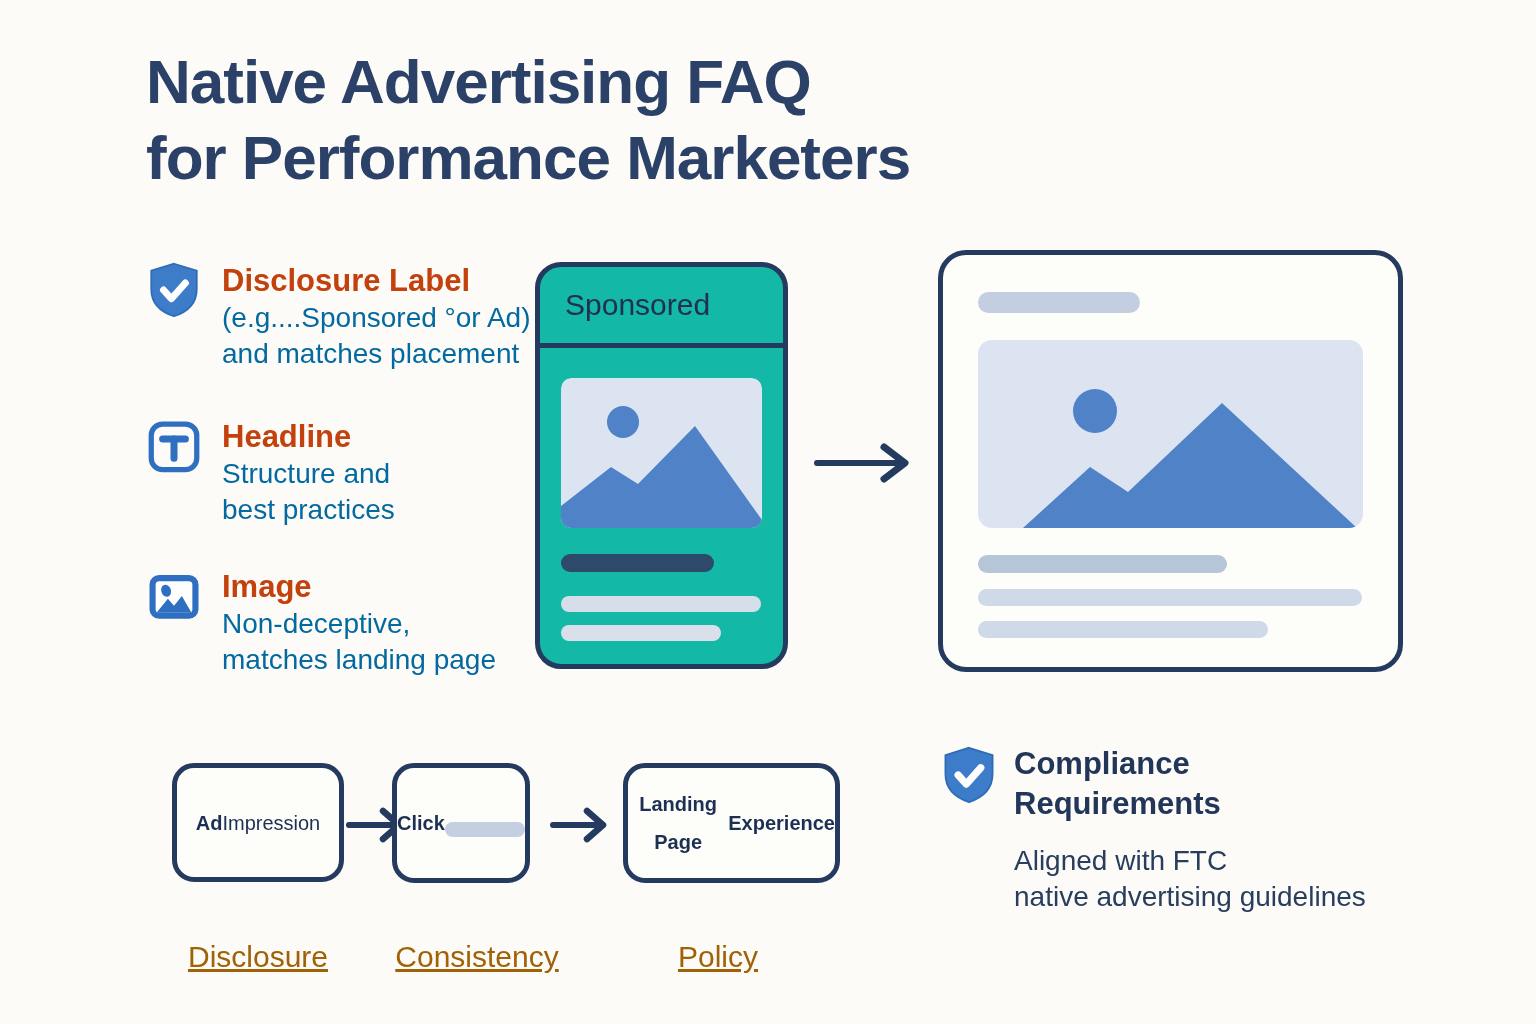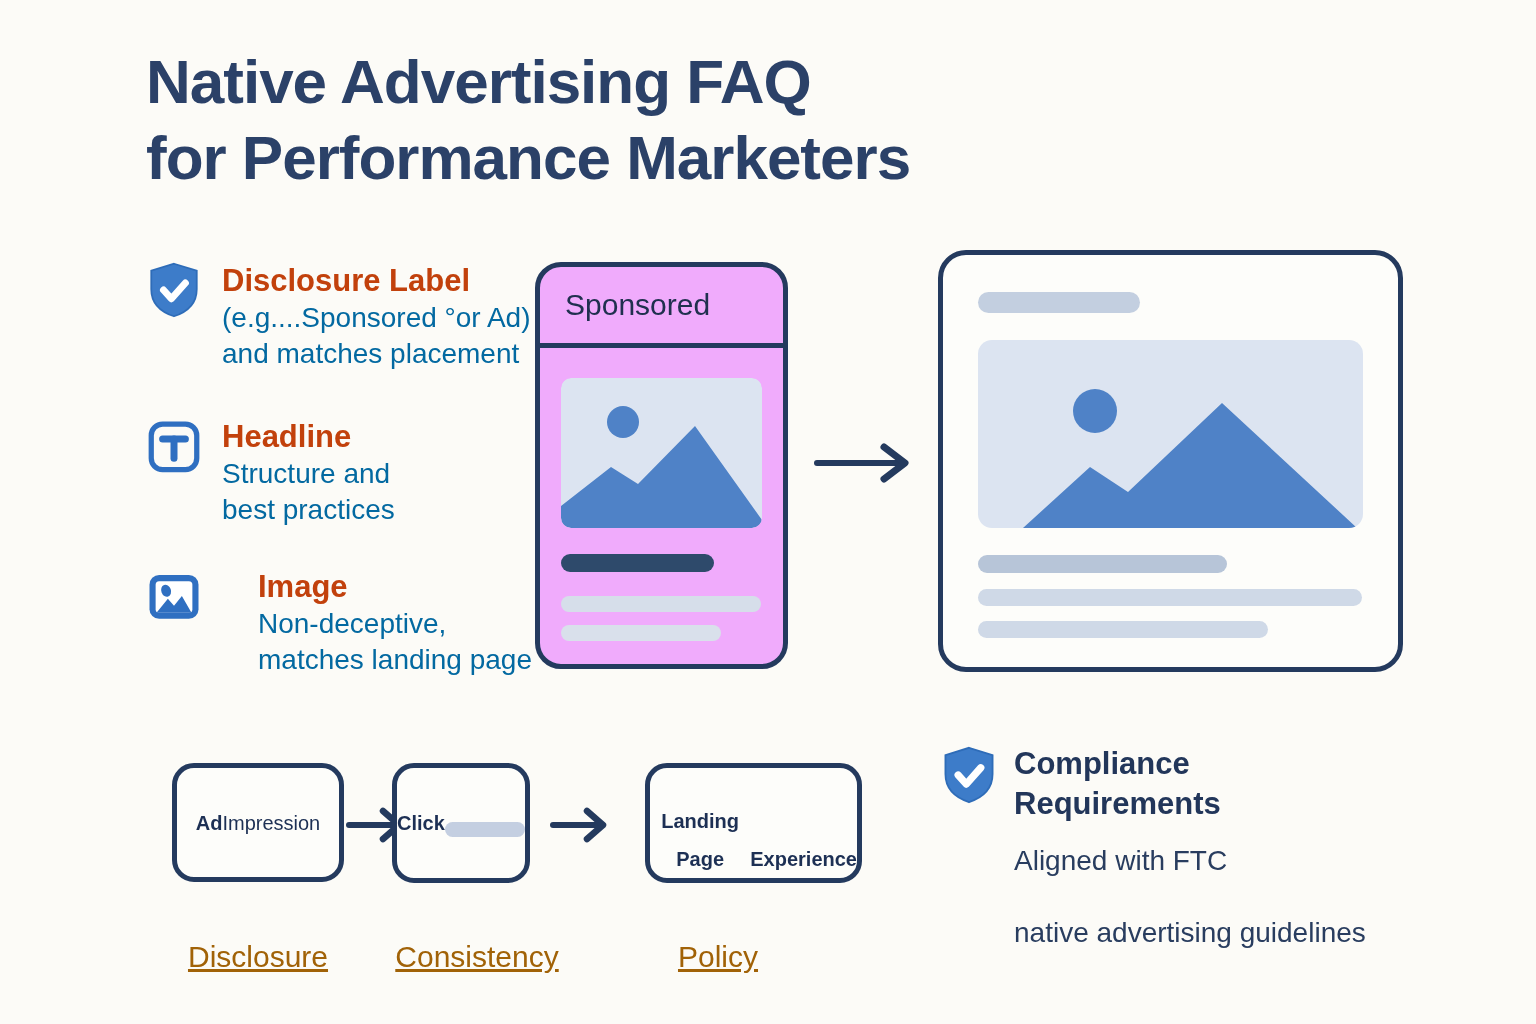--- a/index.html
+++ b/index.html
@@ -22,21 +22,21 @@
   .title span{display:block;}
   
   .feature{position:absolute;left:146px;display:flex;align-items:flex-start;}
   .feature .f-icon{width:56px;height:60px;flex:0 0 56px;margin-right:20px;}
   .feature .f-text{padding-top:2px;}
   .f-title{font-size:31px;font-weight:700;color:#c2410c;line-height:38px;}
   .f-line{font-size:28px;font-weight:400;color:#0369a1;line-height:36px;}
   
   .sp-card{
     position:absolute;left:535px;top:262px;width:253px;height:407px;
-    border:5px solid #243a5e;border-radius:26px;background:#f0abfc;
+    border:5px solid #243a5e;border-radius:26px;background:#14b8a6;
     box-sizing:border-box;
   }
   .sp-header{
     height:76px;border-bottom:5px solid #243a5e;
     display:flex;align-items:center;padding-left:25px;
     font-size:30px;color:#20304f;
   }
   .sp-body{padding:30px 21px 0 21px;}
   .sp-img{width:201px;height:150px;border-radius:10px;display:block;}
   .bar{border-radius:9px;}
@@ -55,21 +55,21 @@
   .lp-card .abs{position:absolute;}
   .lp-bar-top{left:35px;top:37px;width:162px;height:21px;background:#c3cfe0;border-radius:11px;}
   .lp-img{left:35px;top:85px;}
   .lp-bar1{left:35px;top:300px;width:249px;height:18px;background:#b7c5d8;border-radius:9px;}
   .lp-bar2{left:35px;top:334px;width:384px;height:17px;background:#cfd9e7;border-radius:9px;}
   .lp-bar3{left:35px;top:366px;width:290px;height:17px;background:#cfd9e7;border-radius:9px;}
   
   .compliance{position:absolute;left:940px;top:744px;display:flex;align-items:flex-start;}
   .compliance .f-icon{width:58px;height:62px;flex:0 0 58px;margin-right:16px;}
   .c-title{font-size:31px;font-weight:700;color:#22365a;line-height:40px;}
-  .c-line{font-size:28px;font-weight:400;color:#293d5f;line-height:36px;margin-top:36px;}
+  .c-line{font-size:28px;font-weight:400;color:#293d5f;line-height:36px;}
   
   .flow-box{
     position:absolute;border:5px solid #243a5e;border-radius:22px;
     background:#fdfdfa;box-sizing:border-box;
     display:flex;flex-direction:row;align-items:center;justify-content:center;
     color:#1d3054;font-size:20px;line-height:38px;text-align:center;
   }
   .fb-bold{font-weight:700;}
   .fb-normal{font-weight:400;}
   .click-bar{width:94px;height:15px;border-radius:8px;background:#c4cfe1;margin-top:12px;}
@@ -106,21 +106,21 @@
       <line x1="19" y1="25" x2="45" y2="25" stroke="#2f6fc1" stroke-width="8" stroke-linecap="round"></line>
       <line x1="32" y1="25" x2="32" y2="47" stroke="#2f6fc1" stroke-width="8" stroke-linecap="round"></line>
     </svg>
     <div class="f-text">
       <div class="f-title">Headline</div>
       <div class="f-line">Structure and</div>
       <div class="f-line">best practices</div>
     </div>
   </div>
 
-  <div class="feature" style="top:566px;gap:36px;">
+  <div class="feature" style="top:566px;">
     <svg class="f-icon" viewBox="0 0 64 66">
       <rect x="4" y="9" width="56" height="50" rx="11" fill="#2f6fc1"></rect>
       <rect x="11" y="16" width="42" height="36" rx="4" fill="#ffffff"></rect>
       <ellipse cx="23" cy="27" rx="5.5" ry="7" transform="rotate(-20 23 27)" fill="#2f6fc1"></ellipse>
       <polygon points="12,52 25,36 32,44 41,33 52,52" fill="#2f6fc1"></polygon>
     </svg>
     <div class="f-text">
       <div class="f-title">Image</div>
       <div class="f-line">Non-deceptive,</div>
       <div class="f-line">matches landing page</div>
@@ -198,21 +198,21 @@
   <div class="flow-box" style="left:392px;top:763px;width:138px;height:120px;">
     <span class="fb-bold">Click</span>
     <span class="click-bar"></span>
   </div>
 
   <svg class="flow-arrow" style="left:550px;" width="64" height="44" viewBox="0 0 64 44">
     <line x1="3" y1="22" x2="48" y2="22" stroke="#243a5e" stroke-width="6" stroke-linecap="round"></line>
     <polyline points="37,8 53,22 37,36" fill="none" stroke="#243a5e" stroke-width="6.5" stroke-linecap="round" stroke-linejoin="round"></polyline>
   </svg>
 
-  <div class="flow-box" style="left:645px;top:763px;width:217px;height:120px;align-items:flex-end;">
+  <div class="flow-box" style="left:623px;top:763px;width:217px;height:120px;">
     <span class="fb-bold">Landing Page</span>
     <span class="fb-bold">Experience</span>
   </div>
 
   <div class="flow-caption" style="left:258px;">Disclosure</div>
   <div class="flow-caption" style="left:477px;">Consistency</div>
   <div class="flow-caption" style="left:718px;">Policy</div>
 
 </div>
 

